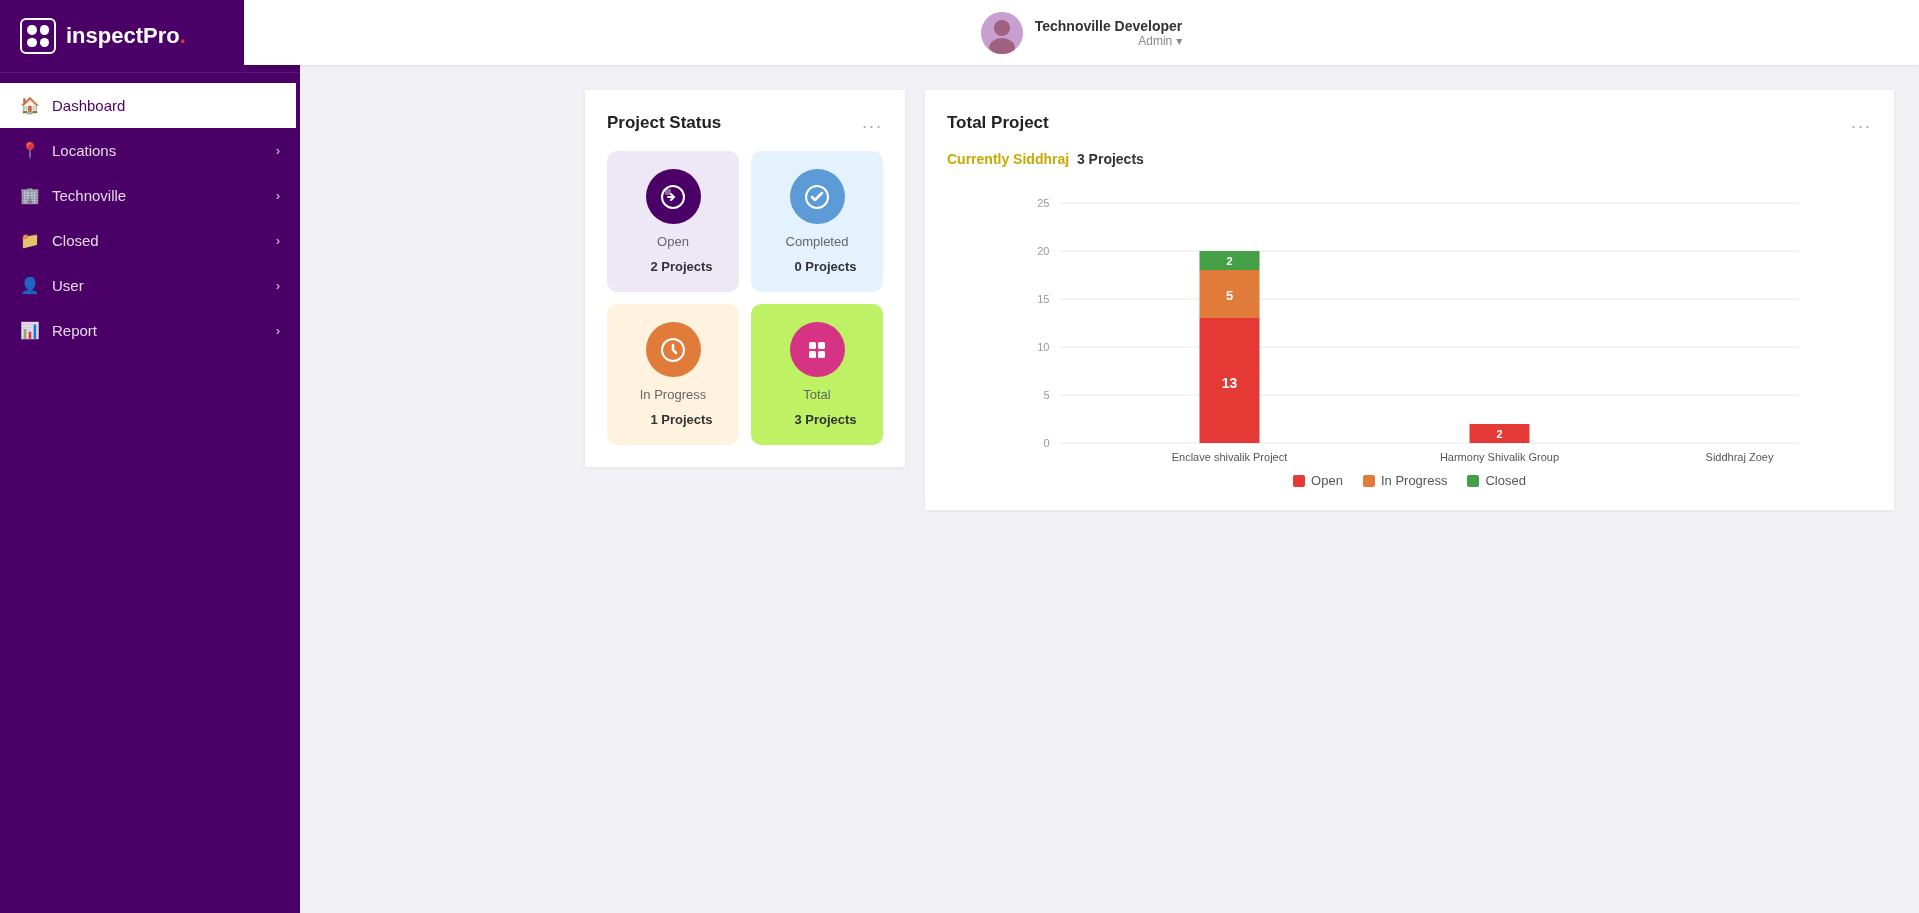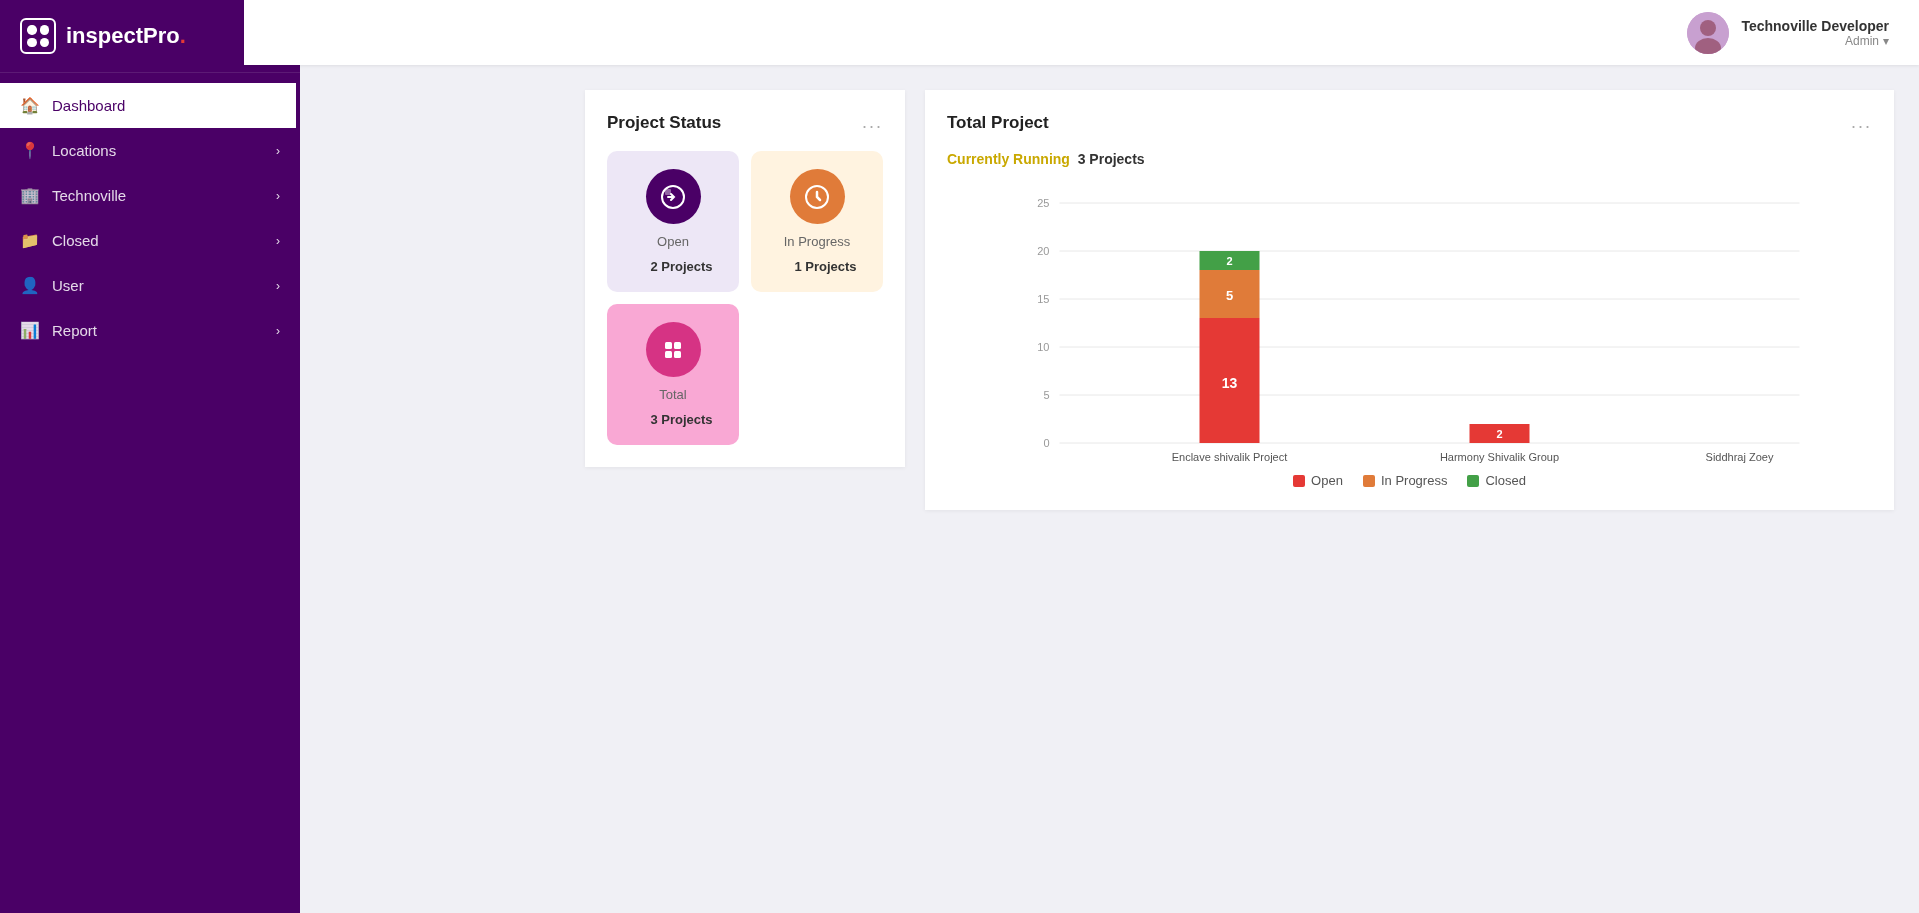--- a/index.html
+++ b/index.html
@@ -65,21 +65,21 @@
     
     .header {
       position: fixed;
       top: 0;
       left: 244px;
       right: 0;
       height: 65px;
       background: white;
       display: flex;
       align-items: center;
-      justify-content: flex-end;
+      justify-content: center;
       padding: 0 30px;
       box-shadow: 0 1px 3px rgba(0,0,0,0.08);
       z-index: 10;
     }
     .user-info { display: flex; align-items: center; gap: 12px; }
     .avatar {
       width: 42px; height: 42px; border-radius: 50%;
       background: #c8a0d0;
       display: flex; align-items: center; justify-content: center;
       font-size: 20px; overflow: hidden;
@@ -129,21 +129,21 @@
       border-radius: 10px;
       padding: 18px 16px;
       display: flex;
       flex-direction: column;
       align-items: center;
       gap: 10px;
     }
     .status-box.open { background: #ede7f6; }
     .status-box.completed { background: #e3f2fd; }
     .status-box.inprogress { background: #fff3e0; }
-    .status-box.total { background: #f9a8d4; }
+    .status-box.total { background: #bef264; }
 
     .status-icon-circle {
       width: 55px; height: 55px; border-radius: 50%;
       display: flex; align-items: center; justify-content: center;
       font-size: 22px;
     }
     .open .status-icon-circle { background: #4a0066; color: white; }
     .completed .status-icon-circle { background: #5c9bd6; color: white; }
     .inprogress .status-icon-circle { background: #e07b39; color: white; }
     .total .status-icon-circle { background: #d63384; color: white; }
@@ -259,20 +259,30 @@
           <svg width="26" height="26" viewBox="0 0 26 26" fill="none">
             <circle cx="13" cy="13" r="11" stroke="white" stroke-width="2" fill="none"></circle>
             <path d="M8 13h6M11 10l3 3-3 3" stroke="white" stroke-width="2" stroke-linecap="round"></path>
             <rect x="5" y="5" width="6" height="6" rx="1" fill="white" opacity="0.4"></rect>
           </svg>
         </div>
         <div class="status-label">Open</div>
         <div class="status-value">2 Projects</div>
       </div>
 
+      <div class="status-box completed">
+        <div class="status-icon-circle">
+          <svg width="26" height="26" viewBox="0 0 26 26" fill="none">
+            <circle cx="13" cy="13" r="11" stroke="white" stroke-width="2" fill="none"></circle>
+            <polyline points="8,13 11,16 18,9" stroke="white" stroke-width="2.5" stroke-linecap="round" stroke-linejoin="round" fill="none"></polyline>
+          </svg>
+        </div>
+        <div class="status-label">Completed</div>
+        <div class="status-value">0 Projects</div>
+      </div>
 
       <div class="status-box inprogress">
         <div class="status-icon-circle">
           <svg width="26" height="26" viewBox="0 0 26 26" fill="none">
             <circle cx="13" cy="13" r="11" stroke="white" stroke-width="2" fill="none"></circle>
             <path d="M13 8v5l3 3" stroke="white" stroke-width="2.5" stroke-linecap="round"></path>
           </svg>
         </div>
         <div class="status-label">In Progress</div>
         <div class="status-value">1 Projects</div>
@@ -292,21 +302,21 @@
       </div>
     </div>
   </div>
 
   <div class="card chart-card">
     <div class="card-header">
       <span class="card-title">Total Project</span>
       <span class="three-dots">...</span>
     </div>
     <div class="currently-running">
-      <span style="color: rgb(201, 168, 0);">Currently Running</span>&nbsp;
+      <span style="color: rgb(201, 168, 0);">Currently Siddhraj</span>&nbsp;
       <span style="color: rgb(51, 51, 51); font-weight: 700;">3 Projects</span>
     </div>
     <div class="chart-area">
       <svg class="chart-svg" viewBox="0 0 820 280" preserveAspectRatio="xMidYMid meet">
 
         <line x1="60" y1="20" x2="800" y2="20" stroke="#e8e8e8" stroke-width="1"></line>
         <line x1="60" y1="68" x2="800" y2="68" stroke="#e8e8e8" stroke-width="1"></line>
         <line x1="60" y1="116" x2="800" y2="116" stroke="#e8e8e8" stroke-width="1"></line>
         <line x1="60" y1="164" x2="800" y2="164" stroke="#e8e8e8" stroke-width="1"></line>
         <line x1="60" y1="212" x2="800" y2="212" stroke="#e8e8e8" stroke-width="1"></line>

